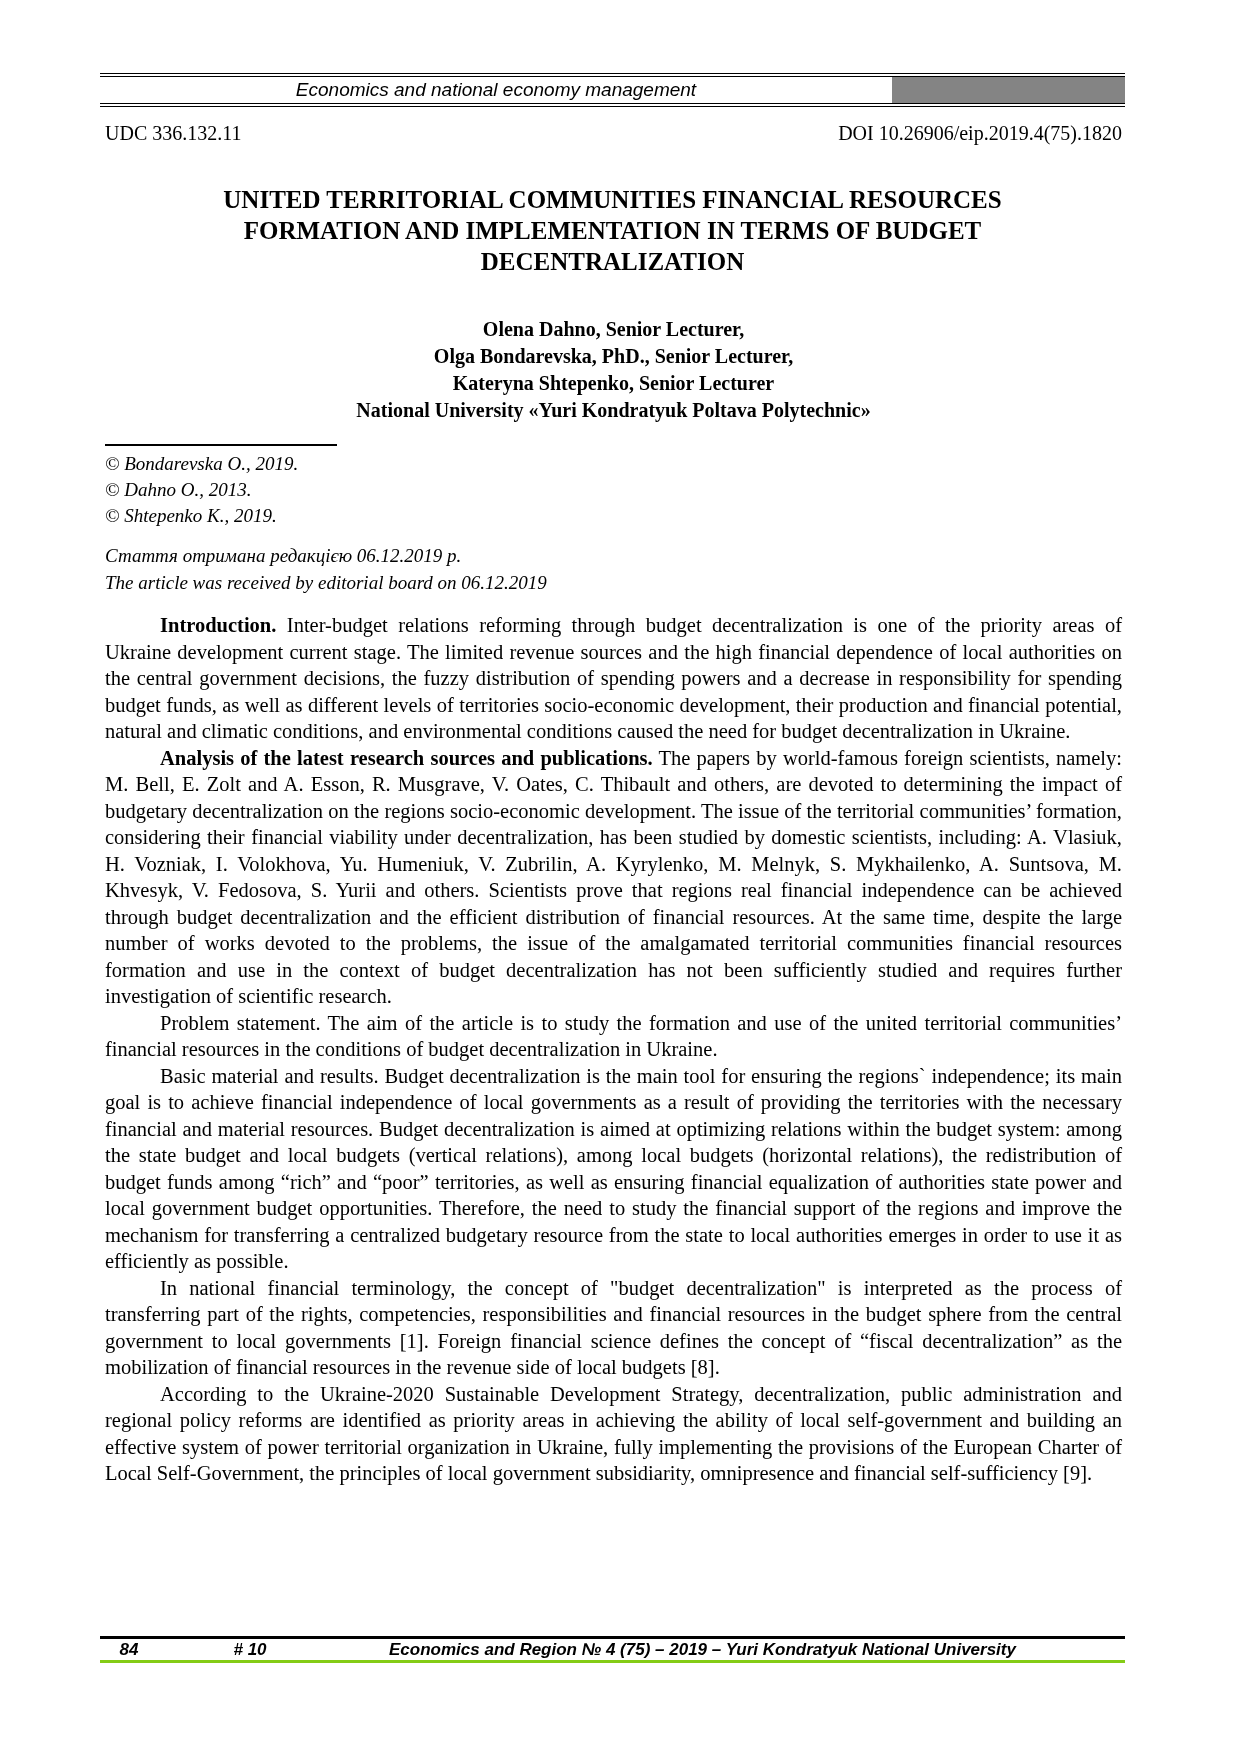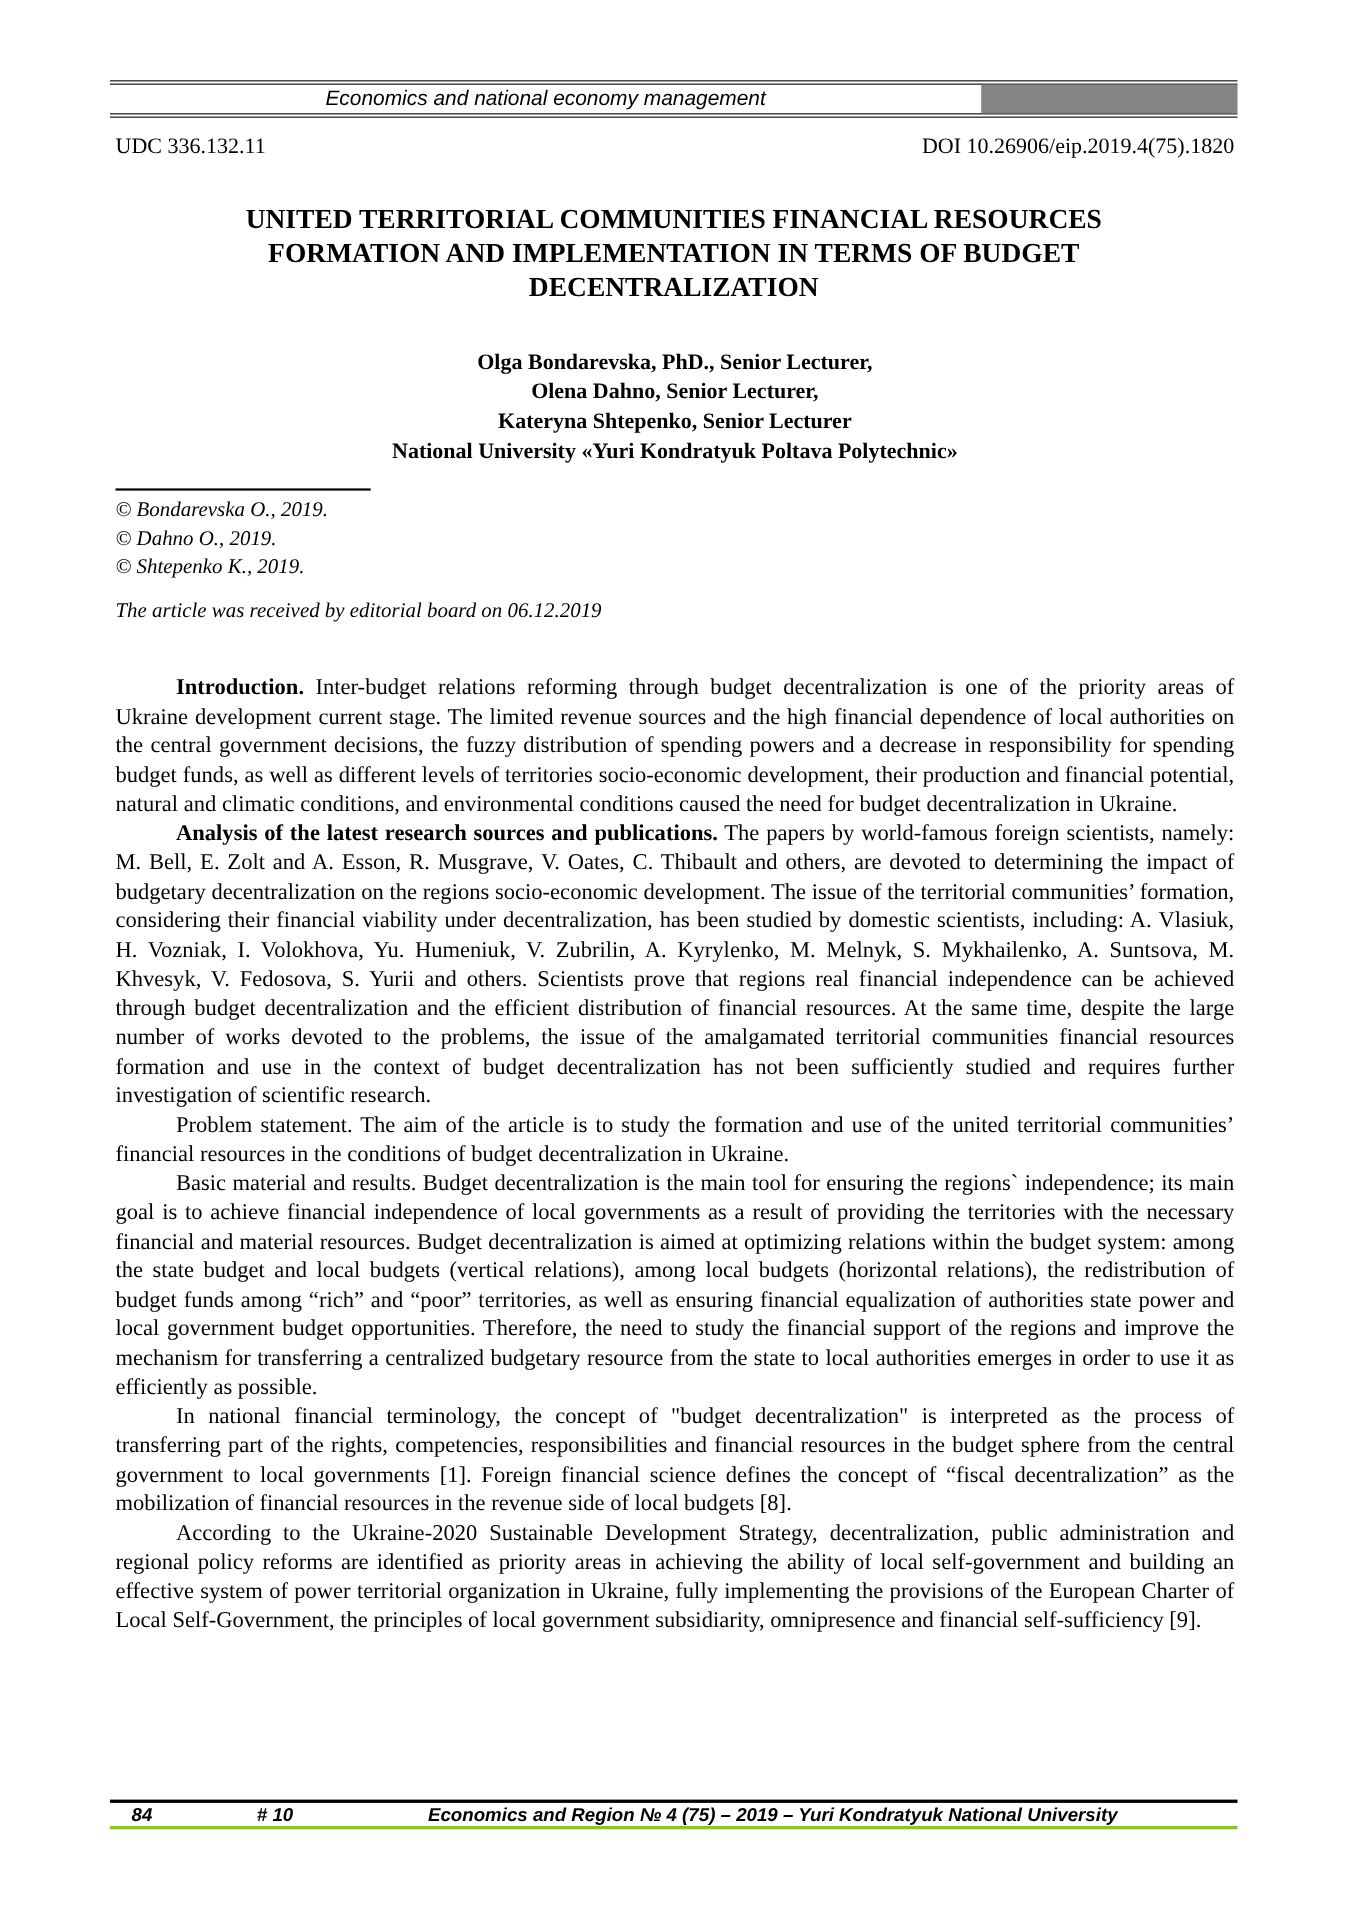--- a/index.html
+++ b/index.html
@@ -100,34 +100,35 @@
   </div>
 
   <div class="meta-row">
     <span>UDC 336.132.11</span>
     <span>DOI 10.26906/eip.2019.4(75).1820</span>
   </div>
 
   <h1 class="title">UNITED TERRITORIAL COMMUNITIES FINANCIAL RESOURCES FORMATION AND IMPLEMENTATION IN TERMS OF BUDGET DECENTRALIZATION</h1>
 
   <div class="authors">
+    <div>Olena Dahno, Senior Lecturer,</div>
     <div>Olga Bondarevska, PhD., Senior Lecturer,</div>
-    <div>Olena Dahno, Senior Lecturer,</div>
     <div>Kateryna Shtepenko, Senior Lecturer</div>
     <div>National University «Yuri Kondratyuk Poltava Polytechnic»</div>
   </div>
 
   <div class="copyright">
     <div class="rule"></div>
     <div>© Bondarevska O., 2019.</div>
-    <div>© Dahno O., 2019.</div>
+    <div>© Dahno O., 2013.</div>
     <div>© Shtepenko K., 2019.</div>
   </div>
 
   <div class="received">
+    <div>Стаття отримана редакцією 06.12.2019 р.</div>
     <div>The article was received by editorial board on 06.12.2019</div>
   </div>
 
   <div class="body-text">
     <p><b>Introduction.</b><span> Inter-budget relations reforming through budget decentralization is one of the priority areas of Ukraine development current stage. The limited revenue sources and the high financial dependence of local authorities on the central government decisions, the fuzzy distribution of spending powers and a decrease in responsibility for spending budget funds, as well as different levels of territories socio-economic development, their production and financial potential, natural and climatic conditions, and environmental conditions caused the need for budget decentralization in Ukraine.</span></p>
     <p><b>Analysis of the latest research sources and publications.</b><span> The papers by world-famous foreign scientists, namely: M. Bell, E. Zolt and A. Esson, R. Musgrave, V. Oates, C. Thibault and others, are devoted to determining the impact of budgetary decentralization on the regions socio-economic development. The issue of the territorial communities’ formation, considering their financial viability under decentralization, has been studied by domestic scientists, including: A. Vlasiuk, H. Vozniak, I. Volokhova, Yu. Humeniuk, V. Zubrilin, A. Kyrylenko, M. Melnyk, S. Mykhailenko, A. Suntsova, M. Khvesyk, V. Fedosova, S. Yurii and others. Scientists prove that regions real financial independence can be achieved through budget decentralization and the efficient distribution of financial resources. At the same time, despite the large number of works devoted to the problems, the issue of the amalgamated territorial communities financial resources formation and use in the context of budget decentralization has not been sufficiently studied and requires further investigation of scientific research.</span></p>
     <p><b></b><span>Problem statement. The aim of the article is to study the formation and use of the united territorial communities’ financial resources in the conditions of budget decentralization in Ukraine.</span></p>
     <p><b></b><span>Basic material and results. Budget decentralization is the main tool for ensuring the regions` independence; its main goal is to achieve financial independence of local governments as a result of providing the territories with the necessary financial and material resources. Budget decentralization is aimed at optimizing relations within the budget system: among the state budget and local budgets (vertical relations), among local budgets (horizontal relations), the redistribution of budget funds among “rich” and “poor” territories, as well as ensuring financial equalization of authorities state power and local government budget opportunities. Therefore, the need to study the financial support of the regions and improve the mechanism for transferring a centralized budgetary resource from the state to local authorities emerges in order to use it as efficiently as possible.</span></p>
     <p><b></b><span>In national financial terminology, the concept of "budget decentralization" is interpreted as the process of transferring part of the rights, competencies, responsibilities and financial resources in the budget sphere from the central government to local governments [1]. Foreign financial science defines the concept of “fiscal decentralization” as the mobilization of financial resources in the revenue side of local budgets [8].</span></p>
     <p><b></b><span>According to the Ukraine-2020 Sustainable Development Strategy, decentralization, public administration and regional policy reforms are identified as priority areas in achieving the ability of local self-government and building an effective system of power territorial organization in Ukraine, fully implementing the provisions of the European Charter of Local Self-Government, the principles of local government subsidiarity, omnipresence and financial self-sufficiency [9].</span></p>

